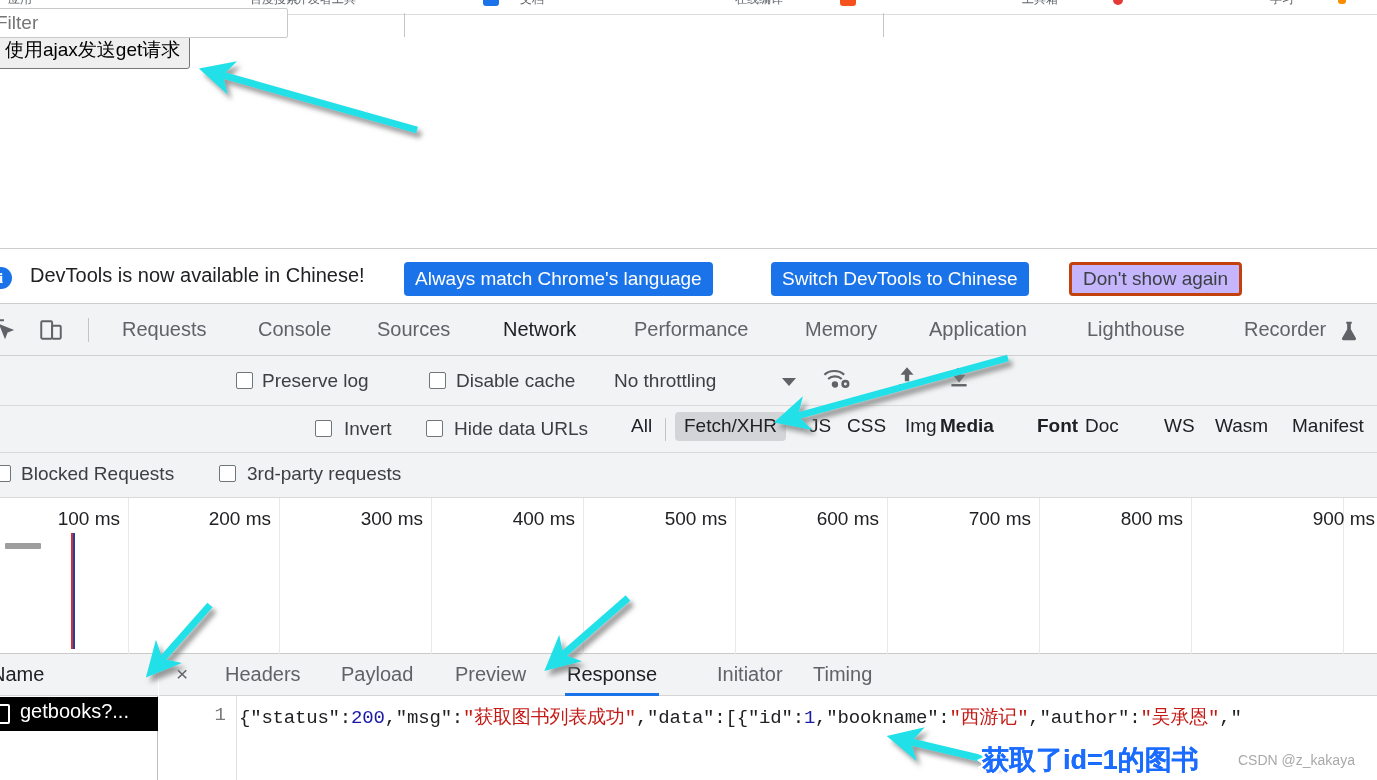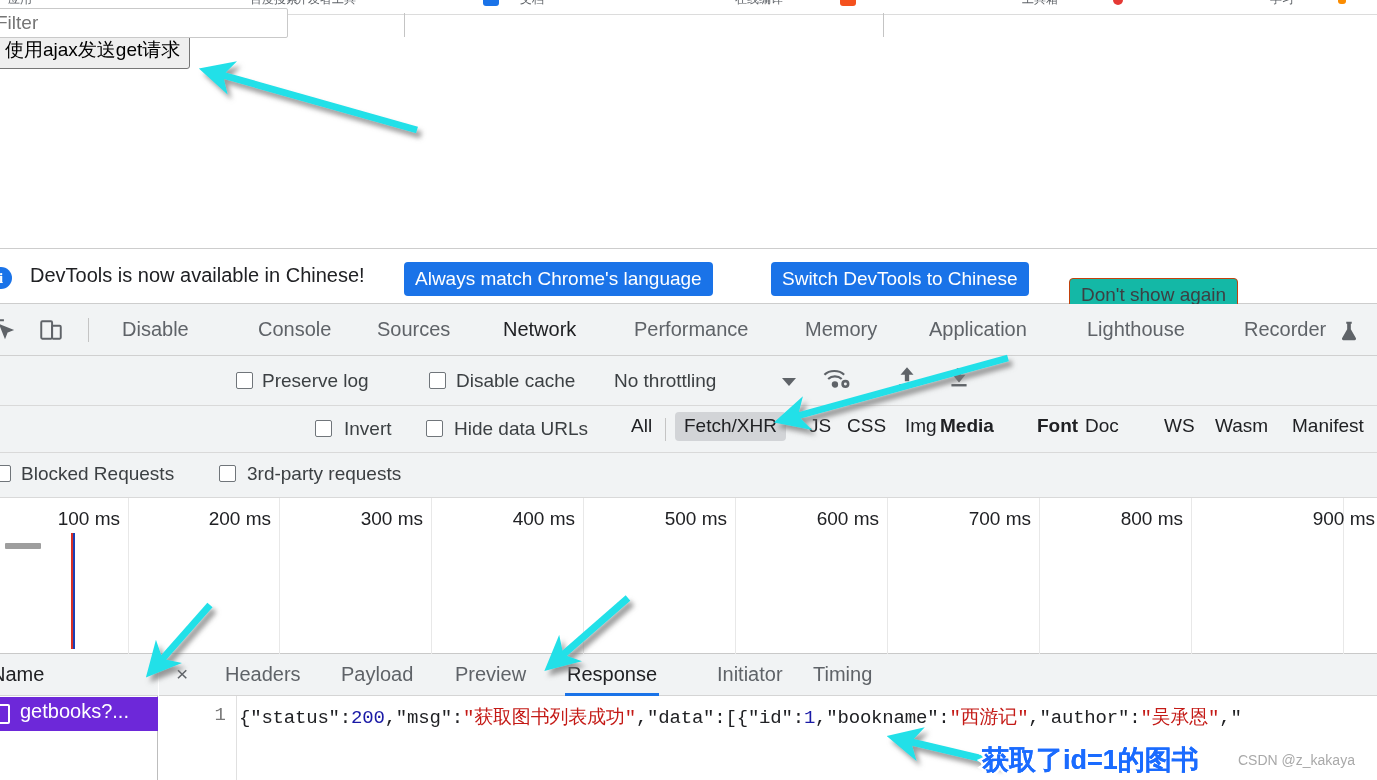--- a/index.html
+++ b/index.html
@@ -74,21 +74,21 @@
     display: flex; align-items: center; justify-content: center;
     border-radius: 4px;
     font-size: 19px;
     white-space: nowrap;
     padding: 0 11px;
   }
   .banner-btn.primary {
     background: #1a73e8; color: #ffffff; border: none;
   }
   .banner-btn.secondary {
-    background: #14b8a6; color: #3c4043; border: 1px solid #c2410c; margin-top: 16px;
+    background: #c4b5fd; color: #3c4043; border: 3px solid #c2410c;
   }
   #btn-always { left: 404px; }
   #btn-switch { left: 771px; }
   #btn-dismiss { left: 1069px; }
 
   
   .dt-tabbar {
     position: absolute; left: 0; top: 304px; width: 1377px; height: 52px;
     background: #f1f3f4;
     border-bottom: 1px solid #d0d0d0;
@@ -233,21 +233,21 @@
   }
   .req-header {
     position: absolute; left: 0; top: 0; width: 158px; height: 42px;
     background: #f1f3f4; border-bottom: 1px solid #d5d5d5;
   }
   .req-header-label {
     position: absolute; left: -9px; top: 9px; font-size: 20px; color: #202124;
   }
   .req-row {
     position: absolute; left: 0; top: 43px; width: 158px; height: 34px;
-    background: #6d28d9; display: flex; align-items: center;
+    background: #000000; display: flex; align-items: center;
   }
   .req-row-icon {
     position: absolute; left: -7px; top: 7px;
     width: 17px; height: 20px; border: 2px solid #ffffff; border-radius: 2px;
   }
   .req-row-name {
     position: absolute; left: 20px; top: 3px;
     font-size: 20px; color: #ffffff; white-space: nowrap;
   }
 
@@ -351,21 +351,21 @@
           <path d="M8 8 l10 4 -4.3 1.7 -1.7 4.3 z" fill="currentColor" stroke="currentColor"></path>
       </svg>
     </span>
     <span class="dt-tool-icon" id="icon-device">
       <svg viewBox="0 0 24 24" width="26" height="26" fill="none" stroke="currentColor" stroke-width="1.8">
         <rect x="3" y="4" width="10" height="16" rx="1"></rect>
           <rect x="13" y="8" width="8" height="12" rx="1"></rect>
       </svg>
     </span>
     <div class="tabbar-sep"></div>
-    <div class="dt-tab" style="left:122px;">Disable</div>
+    <div class="dt-tab" style="left:122px;">Requests</div>
     <div class="dt-tab" style="left:258px;">Console</div>
     <div class="dt-tab" style="left:377px;">Sources</div>
     <div class="dt-tab active" style="left:503px;">Network</div>
     <div class="dt-tab" style="left:634px;">Performance</div>
     <div class="dt-tab" style="left:805px;">Memory</div>
     <div class="dt-tab" style="left:929px;">Application</div>
     <div class="dt-tab" style="left:1087px;">Lighthouse</div>
     <div class="dt-tab" style="left:1244px;">Recorder</div>
     <span class="flask-icon">
       <svg viewBox="0 0 24 24" width="22" height="24" fill="#5f6368">

